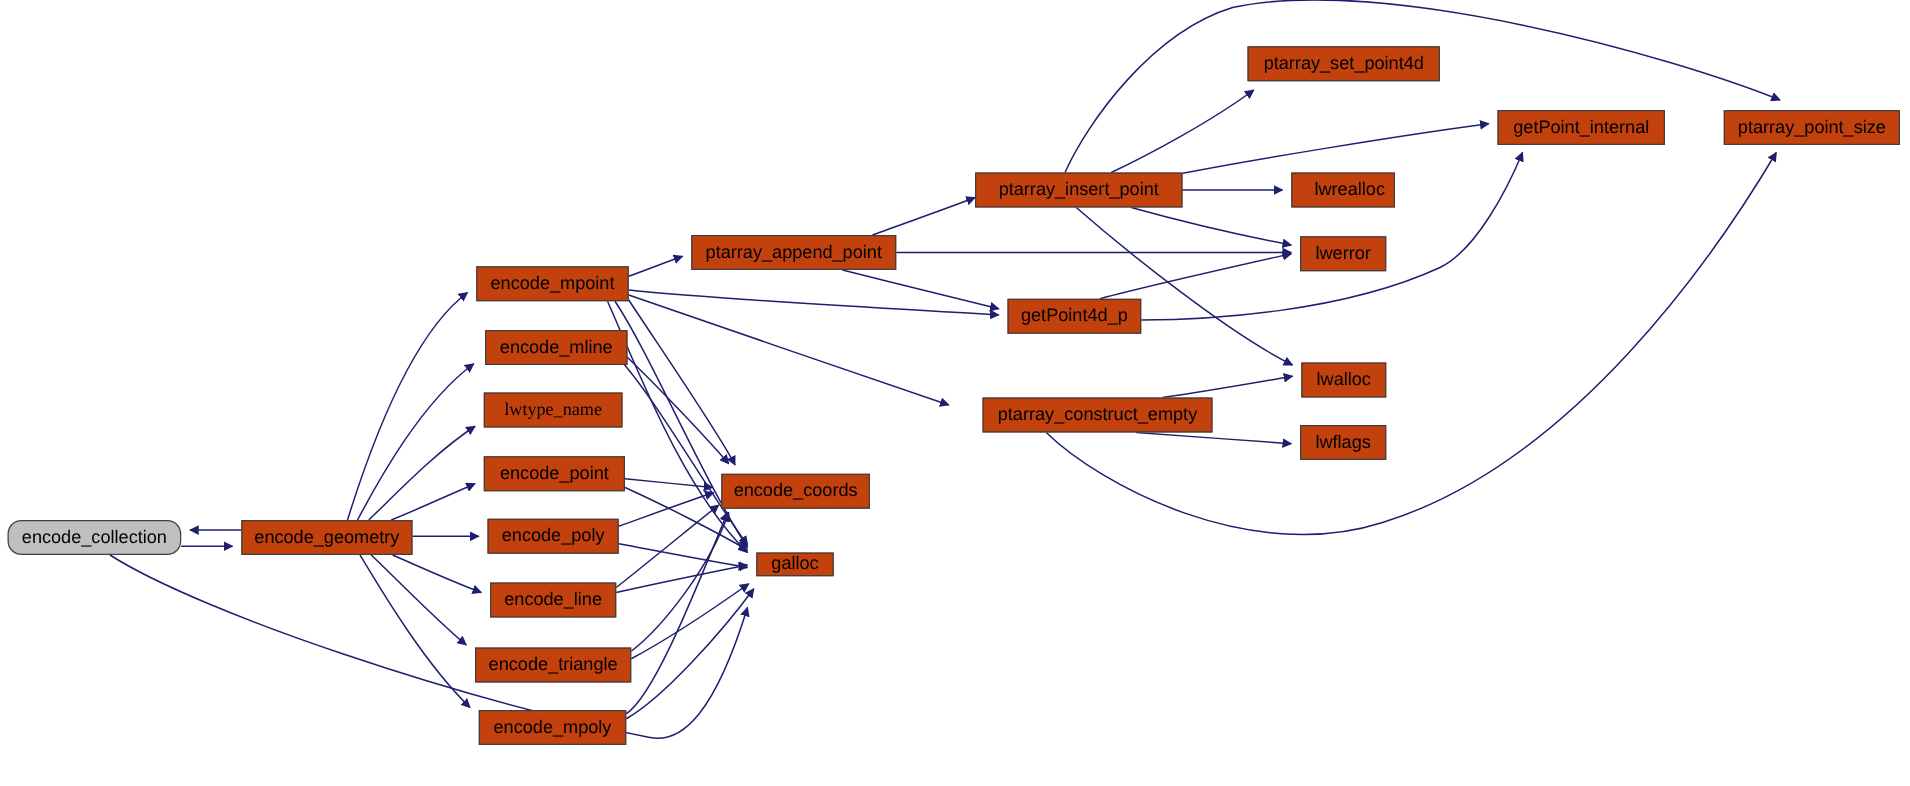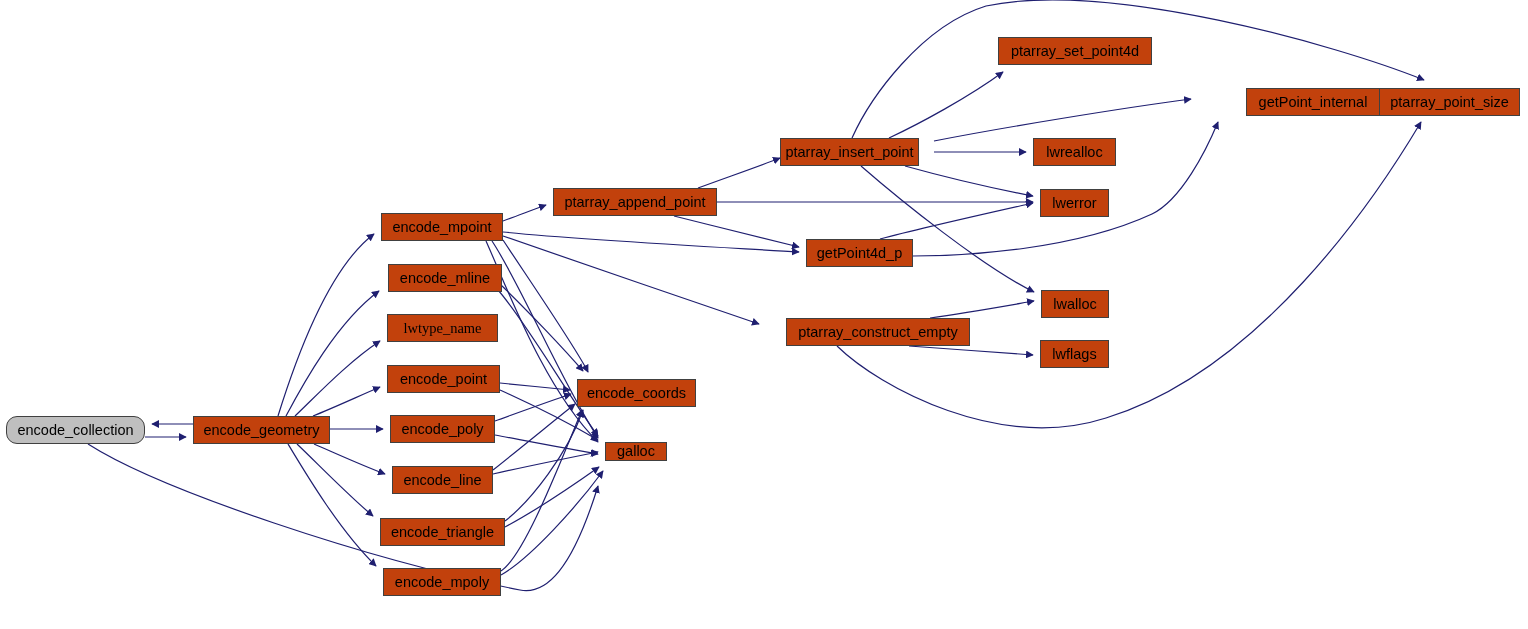--- a/index.html
+++ b/index.html
@@ -134,44 +134,44 @@
       </div>
       <div class="node" style="left: 577px; top: 379px; width: 119px; height: 28px;">
         <span class="lbl">encode_coords</span>
       </div>
       <div class="node" style="left: 605px; top: 442px; width: 62px; height: 19px; align-items: center;">
         <span class="lbl">galloc</span>
       </div>
       <div class="node" style="left: 553px; top: 188px; width: 164px; height: 28px;">
         <span class="lbl">ptarray_append_point</span>
       </div>
-      <div class="node" style="left: 780px; top: 138px; width: 139px; height: 28px;">
+      <div class="node" style="left: 780px; top: 138px; width: 166px; height: 28px;">
         <span class="lbl">ptarray_insert_point</span>
       </div>
       <div class="node" style="left: 806px; top: 239px; width: 107px; height: 28px;">
         <span class="lbl">getPoint4d_p</span>
       </div>
       <div class="node" style="left: 766px; top: 318px; width: 184px; height: 28px; margin-left: 20px;">
         <span class="lbl">ptarray_construct_empty</span>
       </div>
       <div class="node" style="left: 998px; top: 37px; width: 154px; height: 28px;">
         <span class="lbl">ptarray_set_point4d</span>
       </div>
-      <div class="node" style="left: 1033px; top: 138px; width: 83px; height: 28px;">
+      <div class="node" style="left: 1033px; top: 138px; width: 83px; height: 28px; justify-content: flex-end;">
         <span class="lbl">lwrealloc</span>
       </div>
       <div class="node" style="left: 1040px; top: 189px; width: 69px; height: 28px;">
         <span class="lbl">lwerror</span>
       </div>
       <div class="node" style="left: 1041px; top: 290px; width: 68px; height: 28px;">
         <span class="lbl">lwalloc</span>
       </div>
       <div class="node" style="left: 1040px; top: 340px; width: 69px; height: 28px;">
         <span class="lbl">lwflags</span>
       </div>
-      <div class="node" style="left: 1198px; top: 88px; width: 134px; height: 28px; margin-left: 48px;">
+      <div class="node" style="left: 1198px; top: 88px; width: 134px; height: 28px;">
         <span class="lbl">getPoint_internal</span>
       </div>
       <div class="node" style="left: 1379px; top: 88px; width: 141px; height: 28px;">
         <span class="lbl">ptarray_point_size</span>
       </div>
     </div>
 </div>
 
 </body></html>

